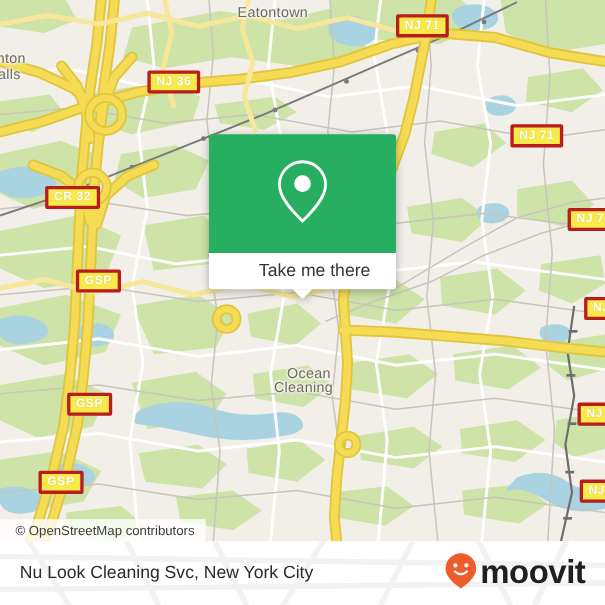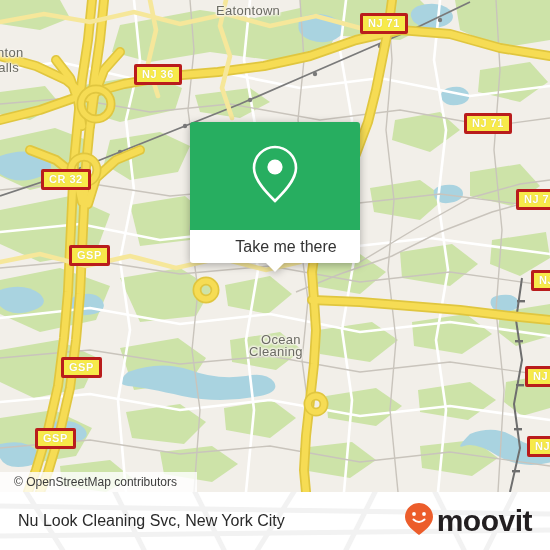--- a/index.html
+++ b/index.html
@@ -108,21 +108,21 @@
     border-right: 9px solid transparent;
     border-top: 9px solid #ffffff;
   }
 
   
   #attribution {
     position: absolute;
     left: 0;
     bottom: 0;
     height: 20px;
-    padding: 0 20px 0 14px;
+    padding: 0 10px 0 14px;
     background: rgba(255,255,255,0.80);
     display: flex;
     align-items: center;
     z-index: 30;
   }
   #attribution span {
     font-size: 12px;
     color: #3d3d3d;
     font-family: "Liberation Sans", sans-serif;
     white-space: nowrap;

